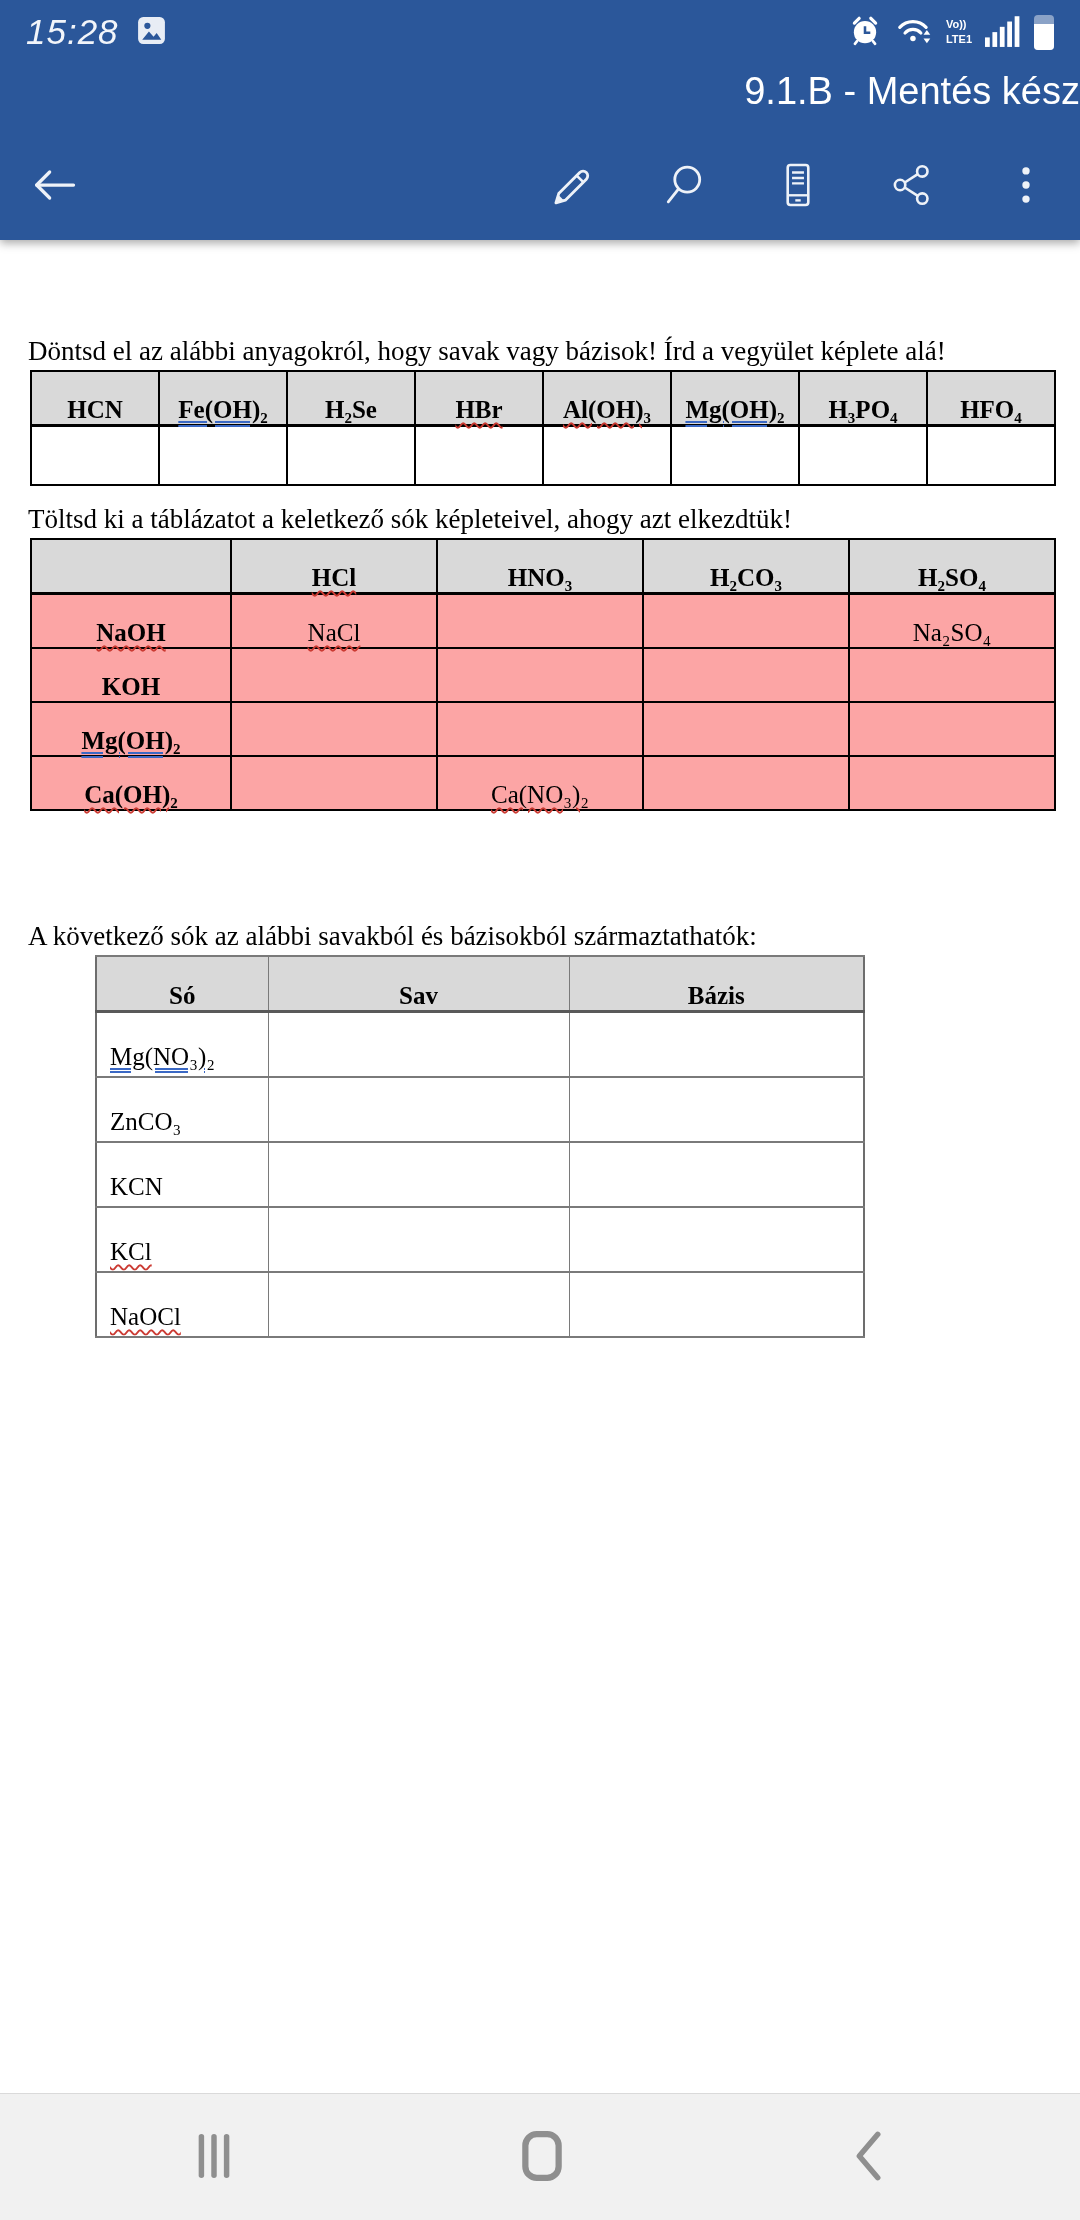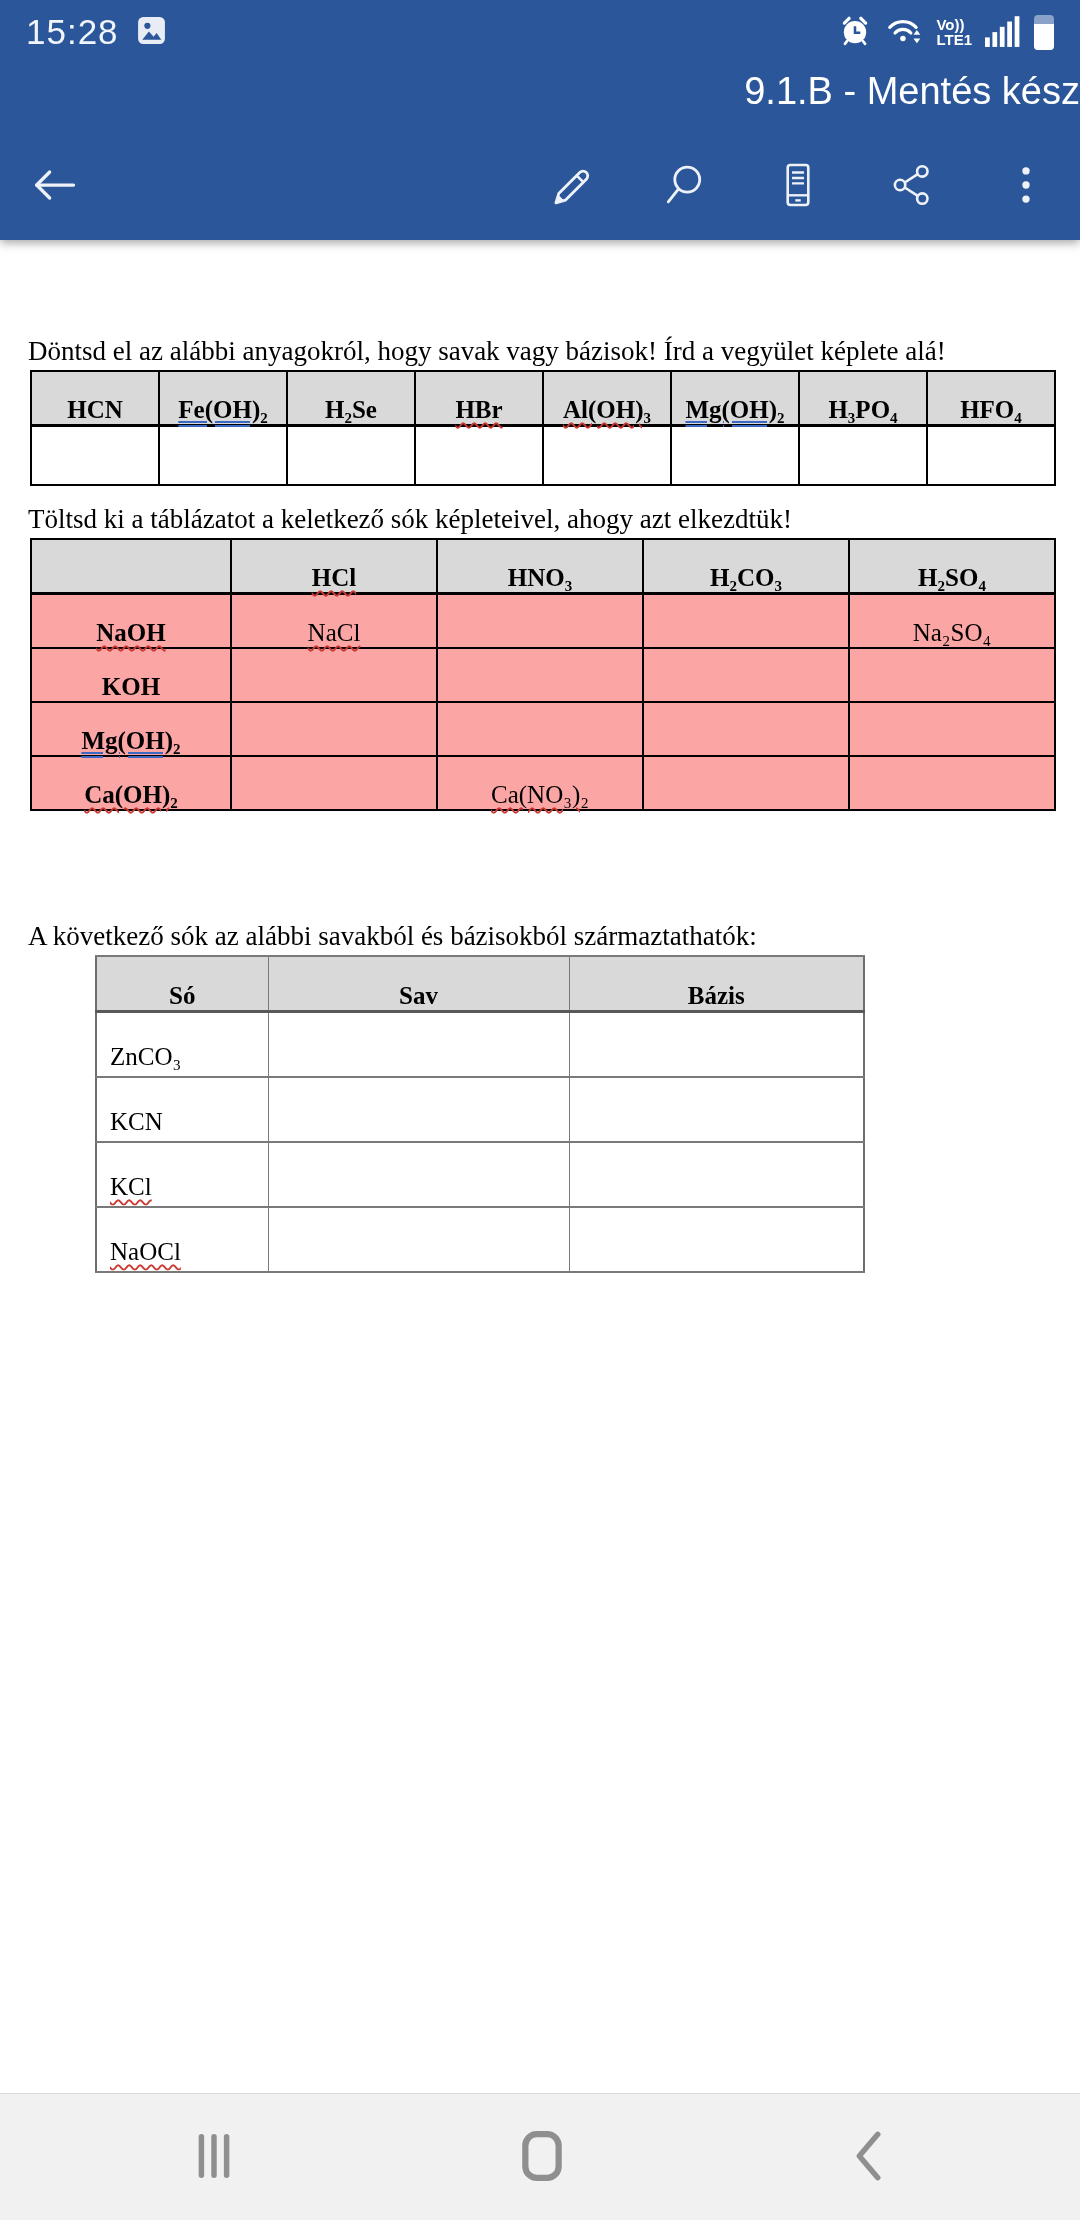--- a/index.html
+++ b/index.html
@@ -10,25 +10,25 @@
   
   .appbar{
     position:absolute;top:0;left:0;width:1080px;height:240px;
     background:#2b579a;box-shadow:0 3px 9px rgba(0,0,0,.35);z-index:5;
   }
   .statusbar{
     position:absolute;top:8px;left:0;right:0;height:48px;
     display:flex;align-items:center;justify-content:space-between;
     padding:0 26px;color:#fff;
   }
-  .sb-left{display:flex;align-items:center;gap:16px;}
+  .sb-left{display:flex;align-items:center;gap:16px;font-style:italic;}
   .sb-time{font-size:35px;color:#f2f5fa;letter-spacing:1px;}
   .sb-right{display:flex;align-items:center;gap:13px;}
   .volte{display:flex;flex-direction:column;align-items:flex-start;line-height:15px;}
-  .volte span{font-size:15px;font-weight:700;color:#fff;}
+  .volte span{font-size:11px;font-weight:700;color:#fff;}
   .battery{width:20px;height:35px;border-radius:4px;background:rgba(255,255,255,.45);
     position:relative;overflow:hidden;}
   .battery::after{content:"";position:absolute;left:0;right:0;bottom:0;height:26px;background:#fff;}
   .app-title{
     position:absolute;top:70px;left:0;width:100%;text-align:right;
     font-size:38px;color:#fff;font-weight:400;
   }
   .toolbar{
     position:absolute;top:148px;left:0;right:0;height:76px;
     display:flex;align-items:center;padding:0 28px;
@@ -287,20 +287,25 @@
       <colgroup>
           <col style="width:172px">
           <col style="width:301px">
           <col style="width:295px">
         </colgroup>
       <tbody>
           <tr class="hrow">
         <td><span class="m" data-mark="">Só</span></td>
         <td><span class="m" data-mark="">Sav</span></td>
         <td><span class="m" data-mark="">Bázis</span></td>
+      </tr>
+      <tr class="drow">
+        <td><span class="m" data-mark="blue">Mg(NO₃)₂</span></td>
+        <td><span class="m" data-mark=""></span></td>
+        <td><span class="m" data-mark=""></span></td>
       </tr>
       <tr class="drow">
         <td><span class="m" data-mark="">ZnCO₃</span></td>
         <td><span class="m" data-mark=""></span></td>
         <td><span class="m" data-mark=""></span></td>
       </tr>
       <tr class="drow">
         <td><span class="m" data-mark="">KCN</span></td>
         <td><span class="m" data-mark=""></span></td>
         <td><span class="m" data-mark=""></span></td>

